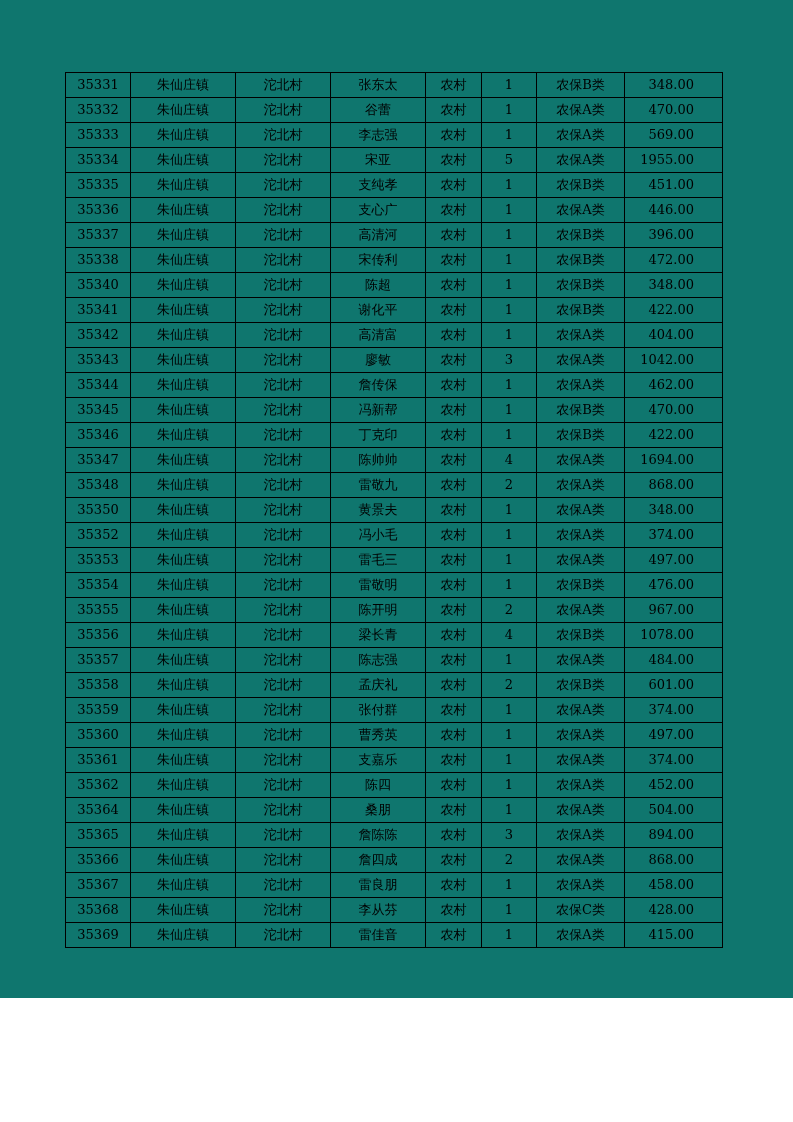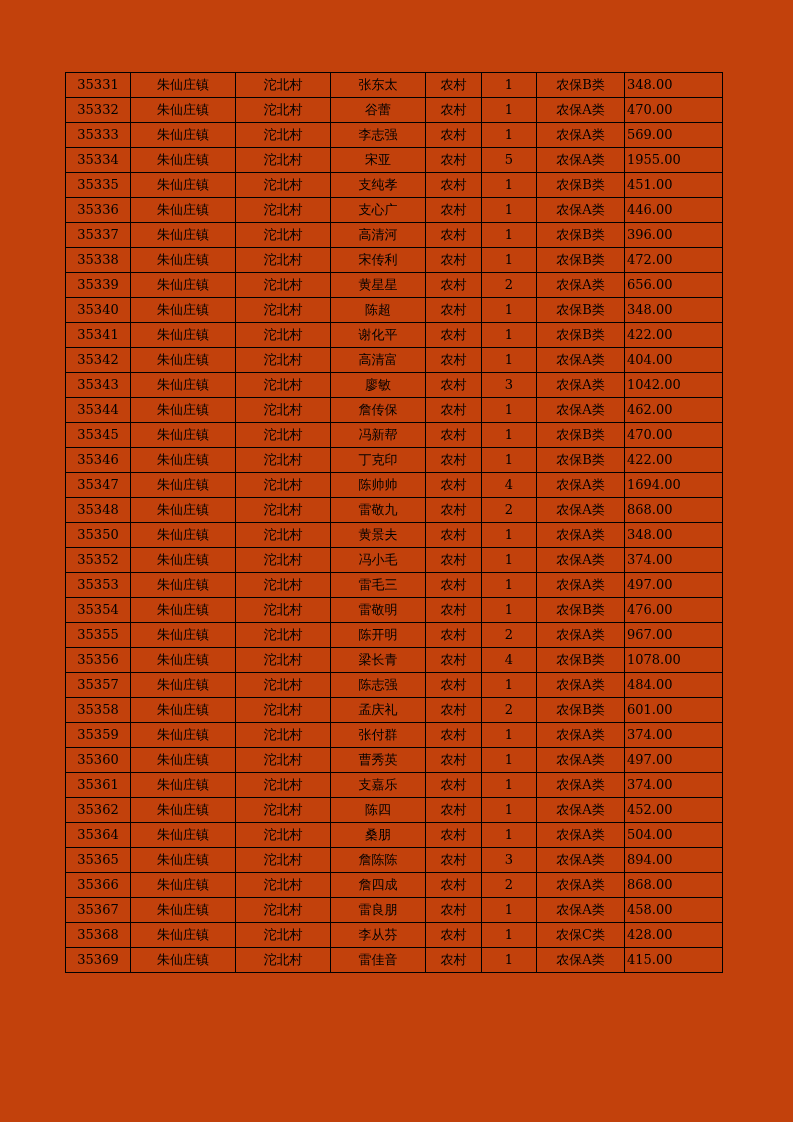--- a/index.html
+++ b/index.html
@@ -9,22 +9,22 @@
   body {
     width: 793px;
     height: 1122px;
     background: #ffffff;
     font-family: "DejaVu Serif", "Liberation Serif", serif;
     color: #000000;
   }
   .page {
     position: relative;
     width: 793px;
-    height: 1122px;
-    background: #c2410c;
+    height: 998px;
+    background: #0f766e;
     overflow: hidden;
   }
   table.records {
     position: absolute;
     left: 65px;
     top: 72px;
     width: 657px;
     border-collapse: collapse;
     table-layout: fixed;
   }
@@ -32,21 +32,21 @@
     border: 1px solid #000000;
     height: 24px;
     font-size: 13px;
     line-height: 24px;
     text-align: center;
     padding: 0 2px;
     white-space: nowrap;
     overflow: hidden;
   }
   table.records td.col-amount {
-    text-align: left;
+    text-align: right;
     padding-right: 28px;
   }
 </style>
 </head>
 <body>
 
 <div class="page">
   <table class="records">
     <colgroup>
       <col style="width:65px">
@@ -133,30 +133,20 @@
           <td class="col-record-id">35338</td>
           <td class="col-town">朱仙庄镇</td>
           <td class="col-village">沱北村</td>
           <td class="col-person-name">宋传利</td>
           <td class="col-residence-type">农村</td>
           <td class="col-person-count">1</td>
           <td class="col-insurance-type">农保B类</td>
           <td class="col-amount">472.00</td>
         </tr>
         <tr>
-          <td class="col-record-id">35339</td>
-          <td class="col-town">朱仙庄镇</td>
-          <td class="col-village">沱北村</td>
-          <td class="col-person-name">黄星星</td>
-          <td class="col-residence-type">农村</td>
-          <td class="col-person-count">2</td>
-          <td class="col-insurance-type">农保A类</td>
-          <td class="col-amount">656.00</td>
-        </tr>
-        <tr>
           <td class="col-record-id">35340</td>
           <td class="col-town">朱仙庄镇</td>
           <td class="col-village">沱北村</td>
           <td class="col-person-name">陈超</td>
           <td class="col-residence-type">农村</td>
           <td class="col-person-count">1</td>
           <td class="col-insurance-type">农保B类</td>
           <td class="col-amount">348.00</td>
         </tr>
         <tr>

